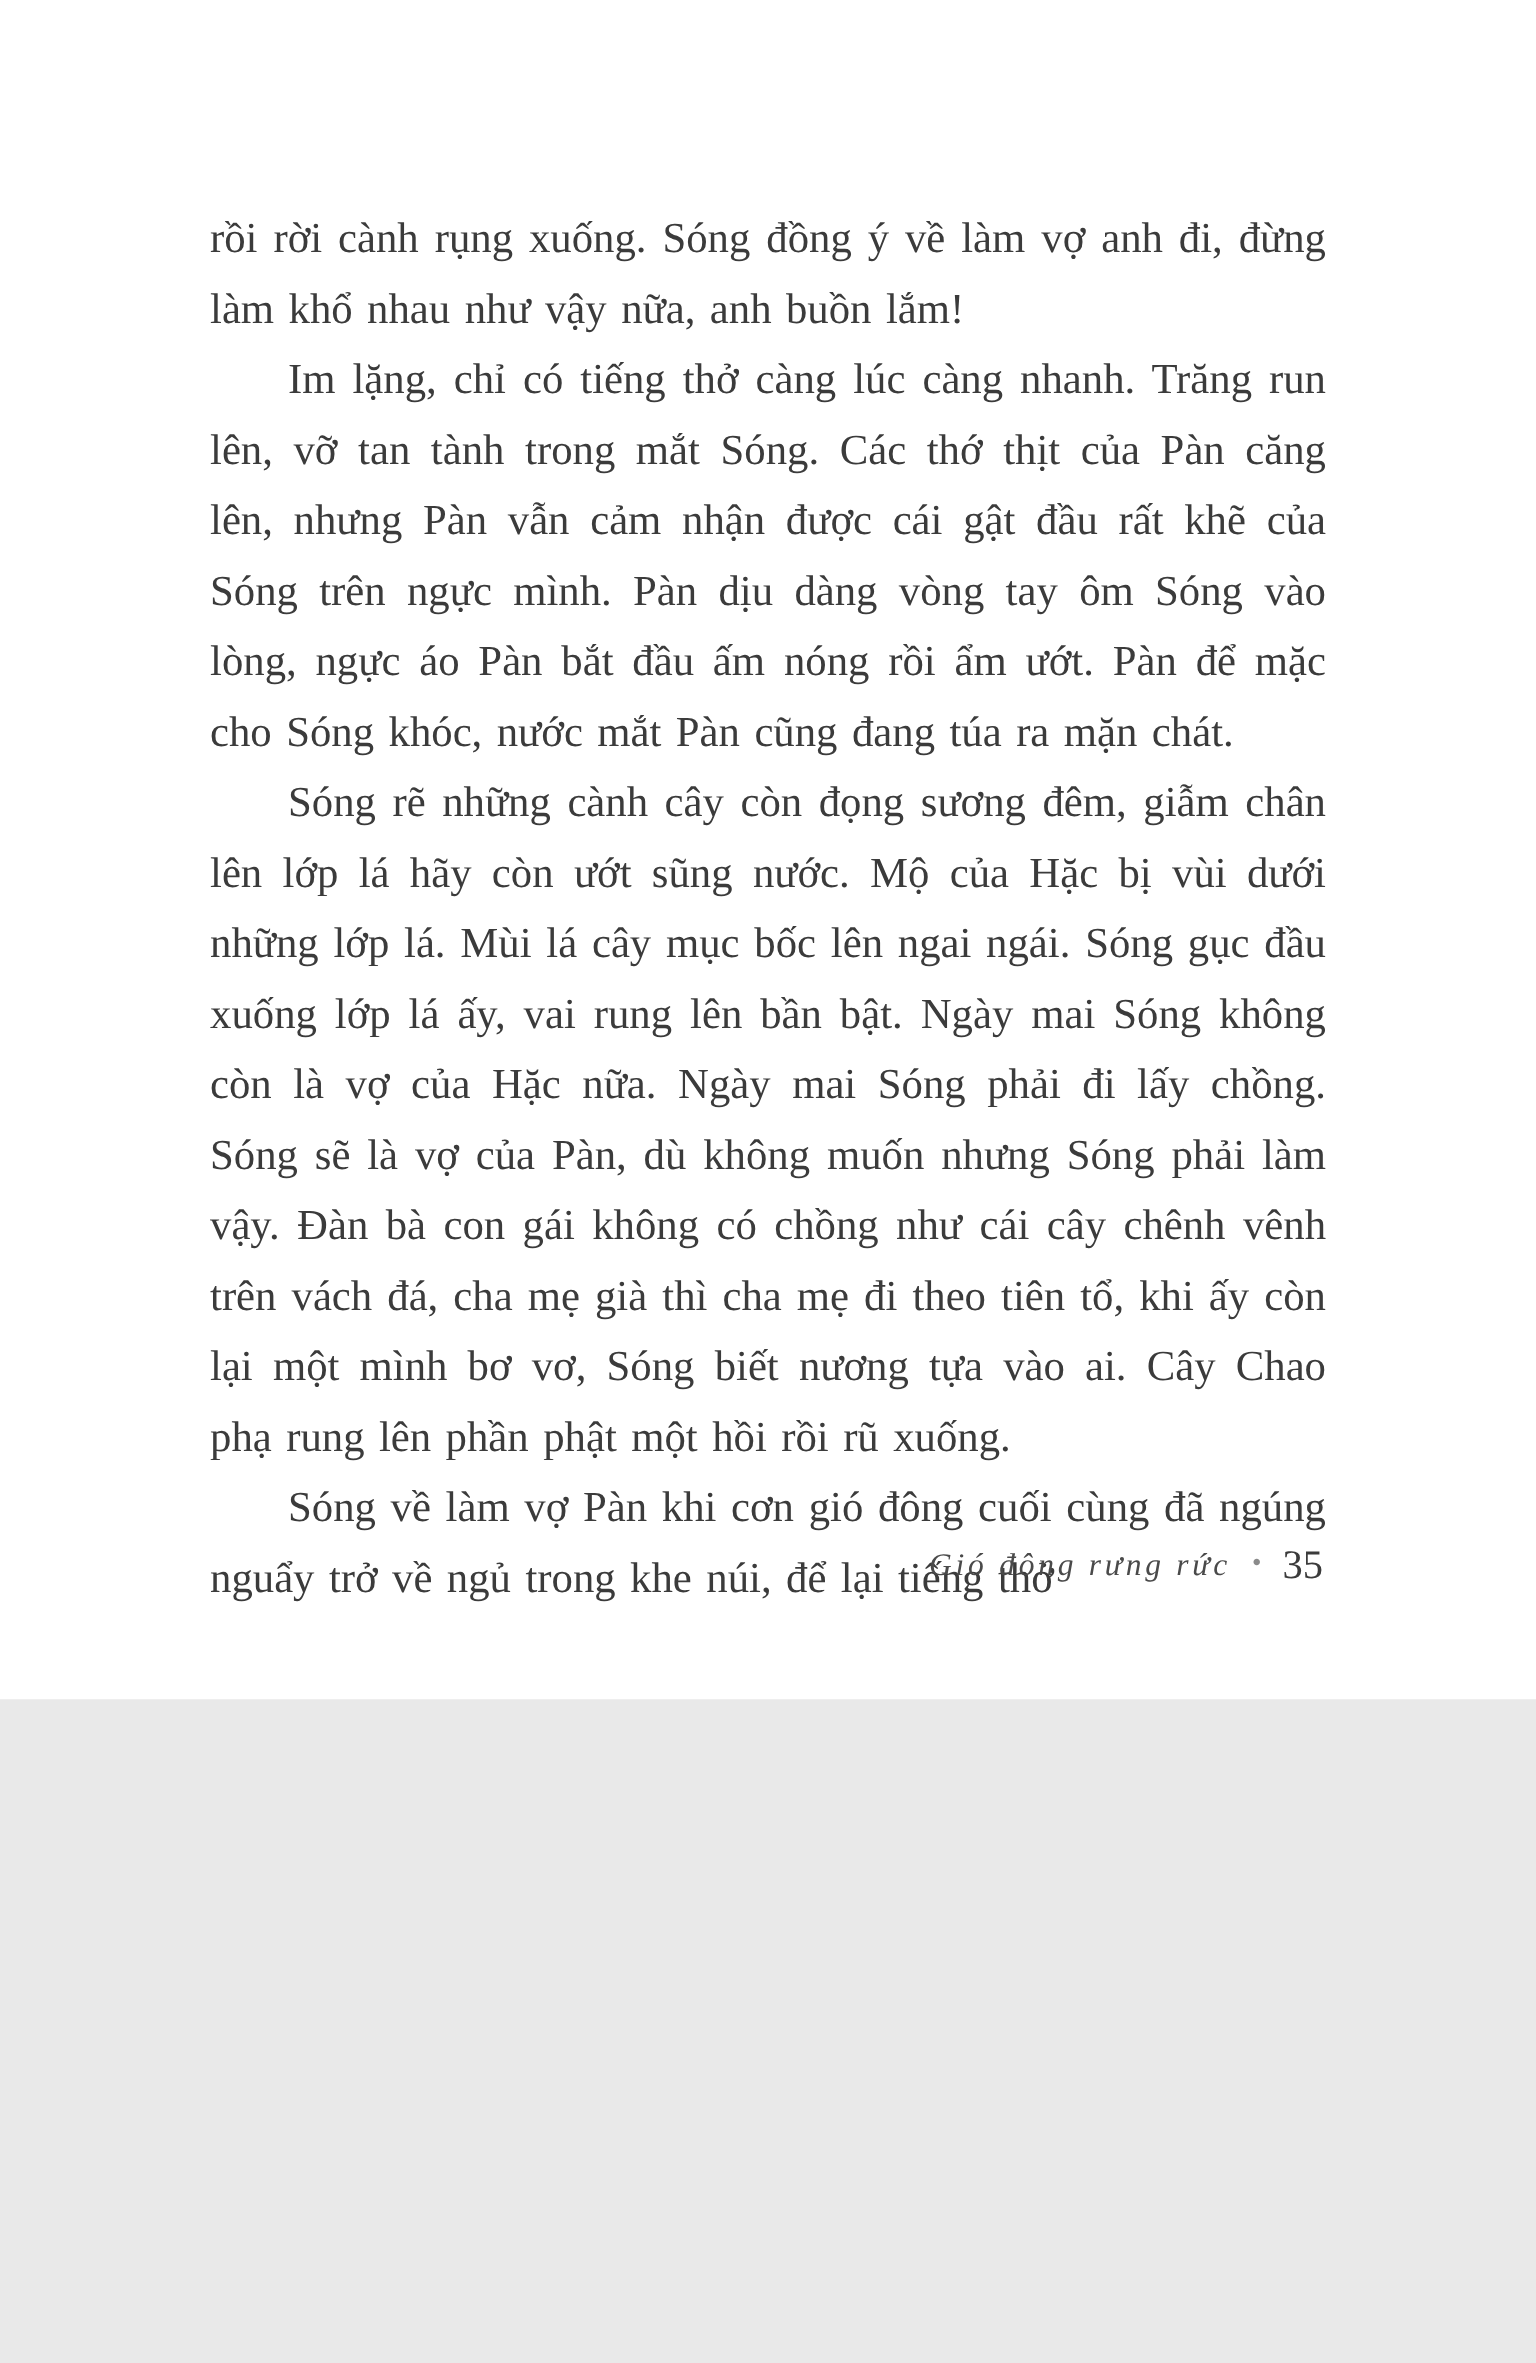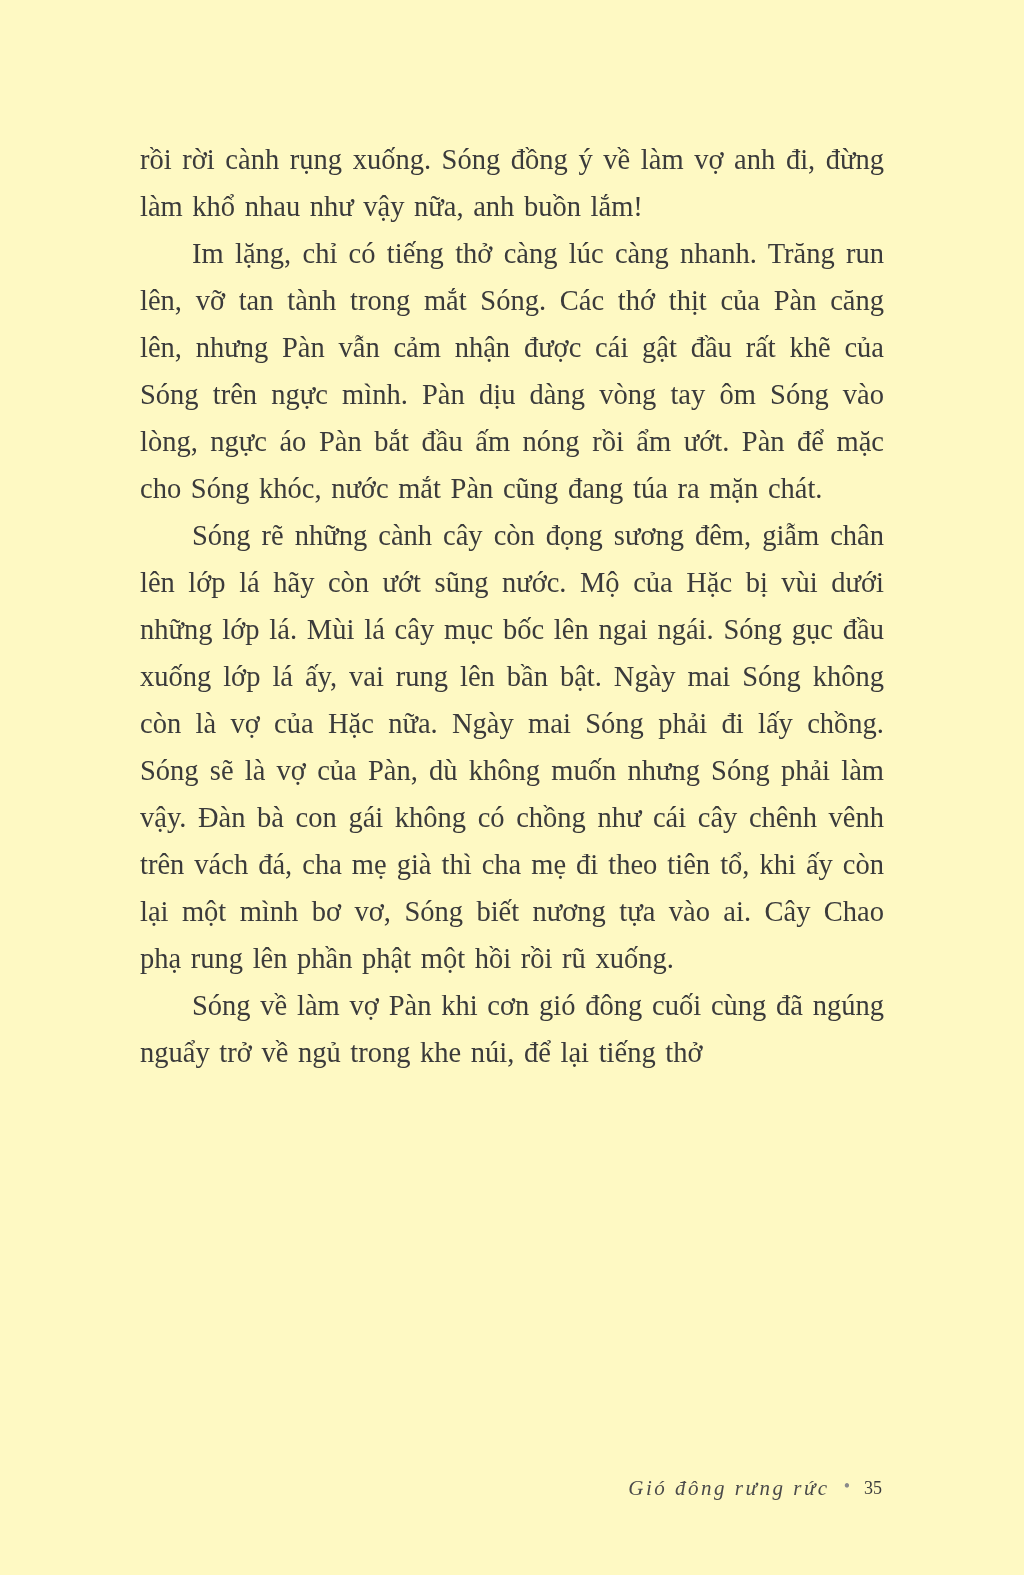--- a/index.html
+++ b/index.html
@@ -3,23 +3,23 @@
 <meta charset="utf-8">
 <style>
   html, body {
     margin: 0;
     padding: 0;
     background: #e9e9e9;
   }
   .page {
     position: relative;
     width: 1024px;
-    height: 1575px;
+    height: 1133px;
     margin: 0 auto;
-    background: #fef9c3;
+    background: #ffffff;
     box-sizing: border-box;
     padding: 136px 140px 0 140px;
     font-family: "Liberation Serif", "DejaVu Serif", serif;
     overflow: hidden;
   }
   .text-block {
     width: 100%;
   }
   .para {
     margin: 0;
@@ -48,21 +48,21 @@
     font-size: 21px;
     letter-spacing: 2.5px;
     color: #4a4a4a;
   }
   .footer-separator {
     font-size: 18px;
     color: #8a8a8a;
     transform: translateY(-2px);
   }
   .page-number {
-    font-size: 18px;
+    font-size: 27px;
     color: #3b3b3b;
   }
 </style>
 </head>
 <body>
 
 <div class="page">
   <div class="text-block">
     <p class="para no-indent">rồi rời cành rụng xuống. Sóng đồng ý về làm vợ anh đi, đừng làm khổ nhau như vậy nữa, anh buồn lắm!</p>
     <p class="para">Im lặng, chỉ có tiếng thở càng lúc càng nhanh. Trăng run lên, vỡ tan tành trong mắt Sóng. Các thớ thịt của Pàn căng lên, nhưng Pàn vẫn cảm nhận được cái gật đầu rất khẽ của Sóng trên ngực mình. Pàn dịu dàng vòng tay ôm Sóng vào lòng, ngực áo Pàn bắt đầu ấm nóng rồi ẩm ướt. Pàn để mặc cho Sóng khóc, nước mắt Pàn cũng đang túa ra mặn chát.</p>

